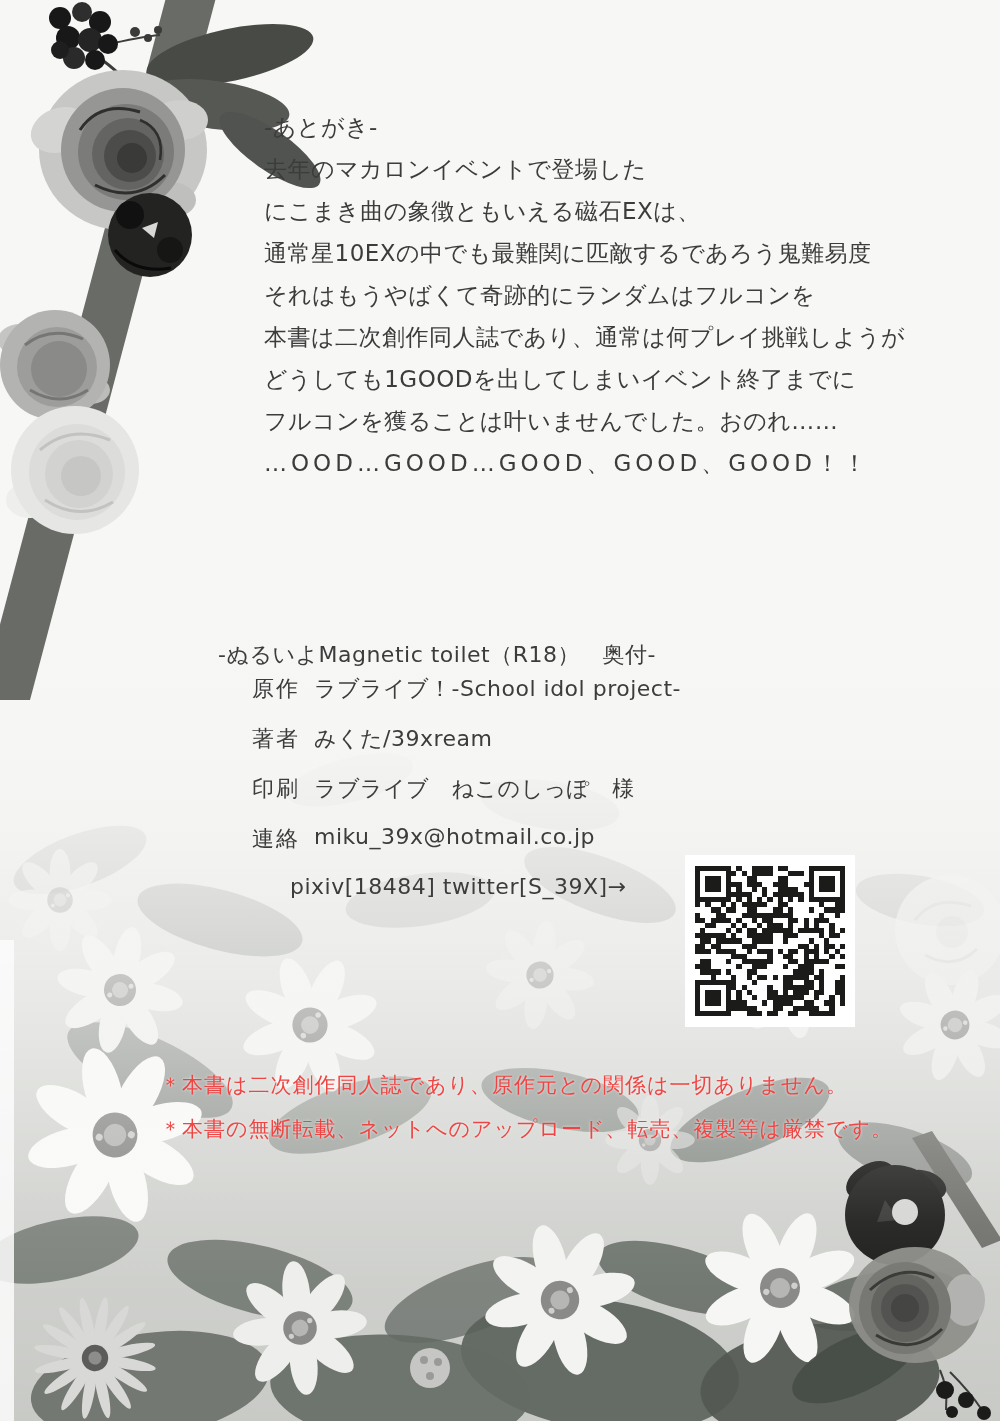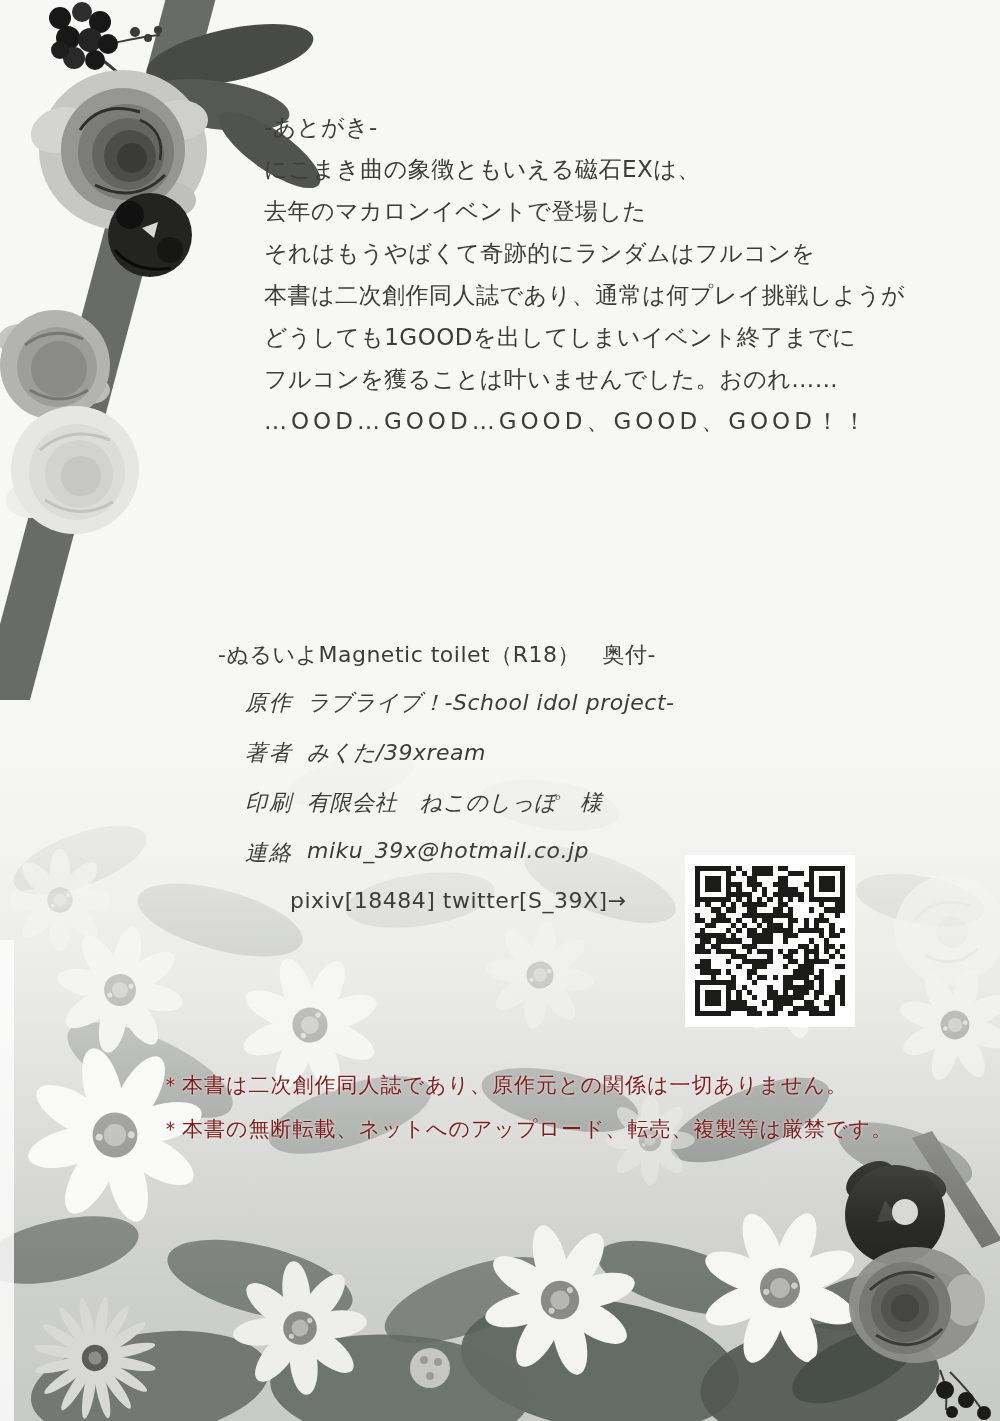--- a/index.html
+++ b/index.html
@@ -10,33 +10,33 @@
   }
   .decor{position:absolute;pointer-events:none;}
   .txt{position:absolute;z-index:5;}
   
   .afterword{left:264px;top:106px;font-size:23px;line-height:42px;letter-spacing:.5px;}
   .aw-line{white-space:nowrap;}
   .aw-line.spaced{letter-spacing:4px;}
   .aw-line.indent{padding-left:22px;}
   
   .colophon{left:218px;top:640px;font-size:22px;}
-  .c-header{white-space:nowrap;margin-bottom:18px;letter-spacing:.5px;}
-  .c-row{display:flex;margin-left:27px;margin-bottom:20px;white-space:nowrap;font-style:italic;}
+  .c-header{white-space:nowrap;margin-bottom:4px;letter-spacing:.5px;}
+  .c-row{display:flex;margin-left:34px;margin-bottom:20px;white-space:nowrap;}
   .c-label{flex:0 0 62px;letter-spacing:2px;}
   .c-value{letter-spacing:.5px;}
   .c-social{margin-left:72px;white-space:nowrap;letter-spacing:.5px;}
   
   .qr-wrap{
     position:absolute;left:685px;top:855px;width:170px;height:172px;
     background:#ffffff;display:flex;align-items:center;justify-content:center;z-index:4;
   }
   .qr-wrap svg{width:150px;height:150px;shape-rendering:crispEdges;}
   
-  .disclaimers{left:160px;top:1072px;font-size:21px;line-height:26px;color:#7f1d1d;z-index:6;}
+  .disclaimers{left:160px;top:1072px;font-size:21px;line-height:26px;color:#ef4444;z-index:6;}
   .disc-line{white-space:nowrap;margin-bottom:18px;letter-spacing:1px;text-shadow:0 0 3px rgba(250,250,248,.8);}
 </style>
 </head>
 <body>
 
 <div class="page">
 
   <svg class="decor" style="left:0;top:600px;width:1000px;height:821px;z-index:1;" viewBox="0 0 1000 821" xmlns="http://www.w3.org/2000/svg" xmlns:xlink="http://www.w3.org/1999/xlink">
     <defs>
       <linearGradient id="baseg" x1="0" y1="0" x2="0" y2="1">
@@ -227,42 +227,43 @@
       <circle cx="77" cy="472" r="48" fill="#dcdcda"></circle>
       <circle cx="79" cy="474" r="34" fill="#d2d2d0"></circle>
       <circle cx="81" cy="476" r="20" fill="#c6c6c4"></circle>
       <path d="M40 450 q30 -26 70 -10" stroke="#c2c2c0" stroke-width="3" fill="none"></path>
       <path d="M45 500 q34 22 68 2" stroke="#c2c2c0" stroke-width="3" fill="none"></path>
     </g>
   </svg>
 
   <div class="txt afterword">
     <div class="aw-line">-あとがき-</div>
+    <div class="aw-line">去年のマカロンイベントで登場した</div>
     <div class="aw-line">にこまき曲の象徴ともいえる磁石EXは、</div>
-    <div class="aw-line">去年のマカロンイベントで登場した</div>
+    <div class="aw-line">通常星10EXの中でも最難関に匹敵するであろう鬼難易度</div>
     <div class="aw-line">それはもうやばくて奇跡的にランダムはフルコンを</div>
     <div class="aw-line">本書は二次創作同人誌であり、通常は何プレイ挑戦しようが</div>
     <div class="aw-line">どうしても1GOODを出してしまいイベント終了までに</div>
     <div class="aw-line">フルコンを獲ることは叶いませんでした。おのれ……</div>
     <div class="aw-line spaced">…OOD…GOOD…GOOD、GOOD、GOOD！！</div>
   </div>
 
   <div class="txt colophon">
     <div class="c-header">-ぬるいよMagnetic toilet（R18）　奥付-</div>
     <div class="c-row">
       <span class="c-label">原作</span>
       <span class="c-value">ラブライブ！-School idol project-</span>
     </div>
     <div class="c-row">
       <span class="c-label">著者</span>
       <span class="c-value">みくた/39xream</span>
     </div>
     <div class="c-row">
       <span class="c-label">印刷</span>
-      <span class="c-value">有限会社　ねこのしっぽ　様</span>
+      <span class="c-value">ラブライブ　ねこのしっぽ　様</span>
     </div>
     <div class="c-row">
       <span class="c-label">連絡</span>
       <span class="c-value">miku_39x@hotmail.co.jp</span>
     </div>
     <div class="c-social">pixiv[18484]  twitter[S_39X]→</div>
   </div>
 
   <div class="qr-wrap">
     <svg viewBox="0 0 29 29" xmlns="http://www.w3.org/2000/svg">

